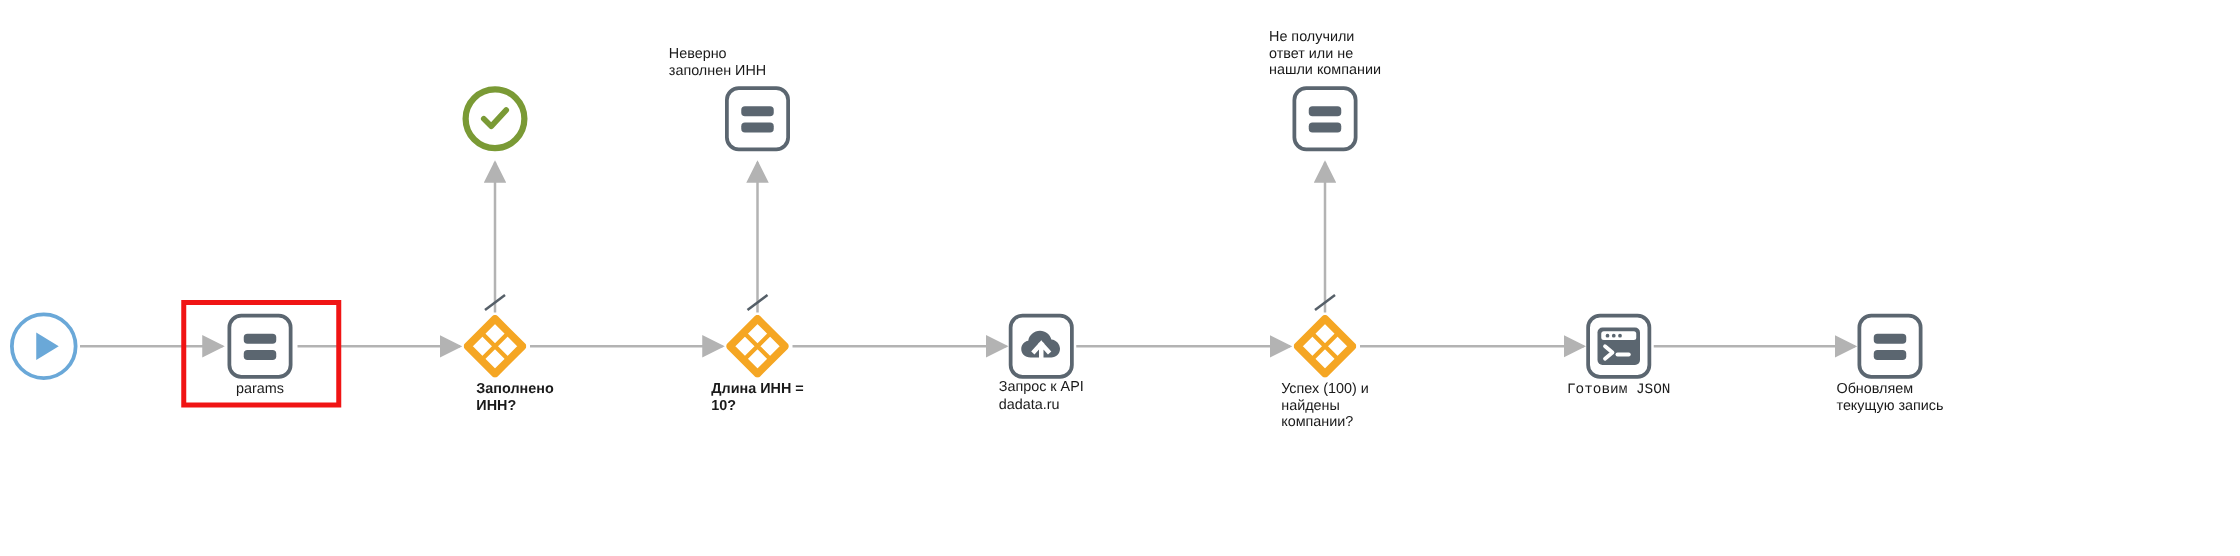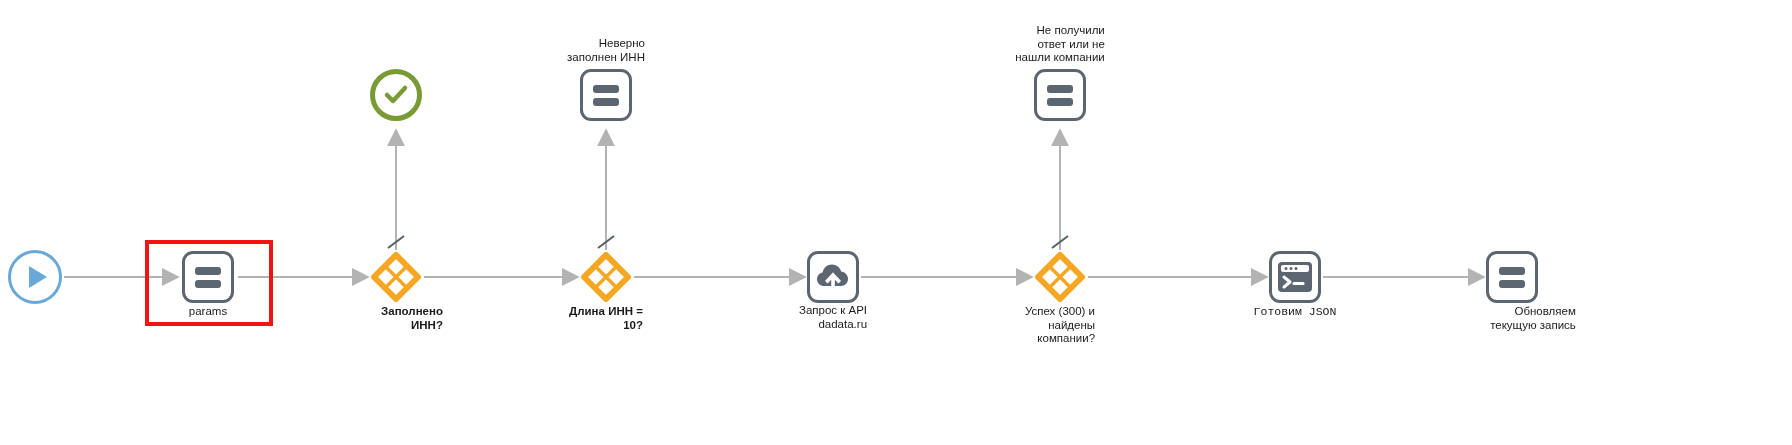--- a/index.html
+++ b/index.html
@@ -107,21 +107,21 @@
     border-radius: 50%;
     border: 5px solid #7a9a35;
     background: #ffffff;
     box-sizing: border-box;
   }
 
   
   .label {
     position: absolute;
     transform: translateX(-50%);
-    text-align: right;
+    text-align: left;
     color: #1a1a1a;
     font-size: 11.5px;
     line-height: 13.5px;
     white-space: pre-line;
     font-family: "Liberation Sans", sans-serif;
     pointer-events: none;
   }
   .label.below {  }
   .label.above { transform: translateX(-50%) translateY(-100%); }
 
@@ -200,41 +200,41 @@
       <path d="M16 16 L34 34 M34 16 L16 34" stroke="#f5a623" stroke-width="3.5" stroke-linecap="round"></path>
     </svg>
   </div>
   <div class="label below" style="left:606px; top:305px;font-weight:bold;">Длина ИНН =
 10?</div>
 
   <div class="node task" style="left:606px; top:95px;">
     <div class="bar"></div>
     <div class="bar"></div>
   </div>
-  <div class="label above" style="left:606px; top:64px;">Неверно
+  <div class="label above" style="left:574px; top:64px;">Неверно
 заполнен ИНН</div>
 
   <div class="node cloud-task" style="left:833px; top:277px;">
     <svg width="34" height="30" viewBox="0 0 34 30">
       <path d="M8.5 24 C3.8 24 1 20.8 1 17.2 C1 13.9 3.4 11.1 6.6 10.6
                C7.2 6 11.2 2.5 16 2.5 C20.4 2.5 24.1 5.5 25.1 9.5
                C29 9.9 32 13.2 32 17 C32 20.9 28.9 24 25 24 Z" fill="#5b6670"></path>
       <path d="M17 28.5 L17 14.5 M17 13 L11.5 19 M17 13 L22.5 19" stroke="#ffffff" stroke-width="3.6" fill="none" stroke-linecap="square" stroke-linejoin="miter"></path>
     </svg>
   </div>
   <div class="label below" style="left:833px; top:304px;">Запрос к API
 dadata.ru</div>
 
   <div class="node gateway" style="left:1060px; top:277px;">
     <svg width="50" height="50" viewBox="0 0 50 50">
       <path d="M25 3 L47 25 L25 47 L3 25 Z" fill="#ffffff" stroke="#f5a623" stroke-width="6" stroke-linejoin="round"></path>
       <path d="M16 16 L34 34 M34 16 L16 34" stroke="#f5a623" stroke-width="3.5" stroke-linecap="round"></path>
     </svg>
   </div>
-  <div class="label below" style="left:1060px; top:305px;">Успех (300) и
+  <div class="label below" style="left:1060px; top:305px;">Успех (100) и
 найдены
 компании?</div>
 
   <div class="node task" style="left:1060px; top:95px;">
     <div class="bar"></div>
     <div class="bar"></div>
   </div>
   <div class="label above" style="left:1060px; top:64px;">Не получили
 ответ или не
 нашли компании</div>
@@ -249,16 +249,16 @@
       <path d="M7 16 L13 21 L7 26" fill="none" stroke="#ffffff" stroke-width="3" stroke-linecap="round" stroke-linejoin="round"></path>
       <path d="M17 22.5 L26 22.5" stroke="#ffffff" stroke-width="3.2" stroke-linecap="round"></path>
     </svg>
   </div>
   <div class="label below" style="left:1295px; top:305px;font-family:Liberation Mono, monospace;">Готовим JSON</div>
 
   <div class="node task" style="left:1512px; top:277px;">
     <div class="bar"></div>
     <div class="bar"></div>
   </div>
-  <div class="label below" style="left:1512px; top:305px;margin-left:21px;">Обновляем
+  <div class="label below" style="left:1512px; top:305px;">Обновляем
 текущую запись</div>
 
 </div>
 
 </body></html>

